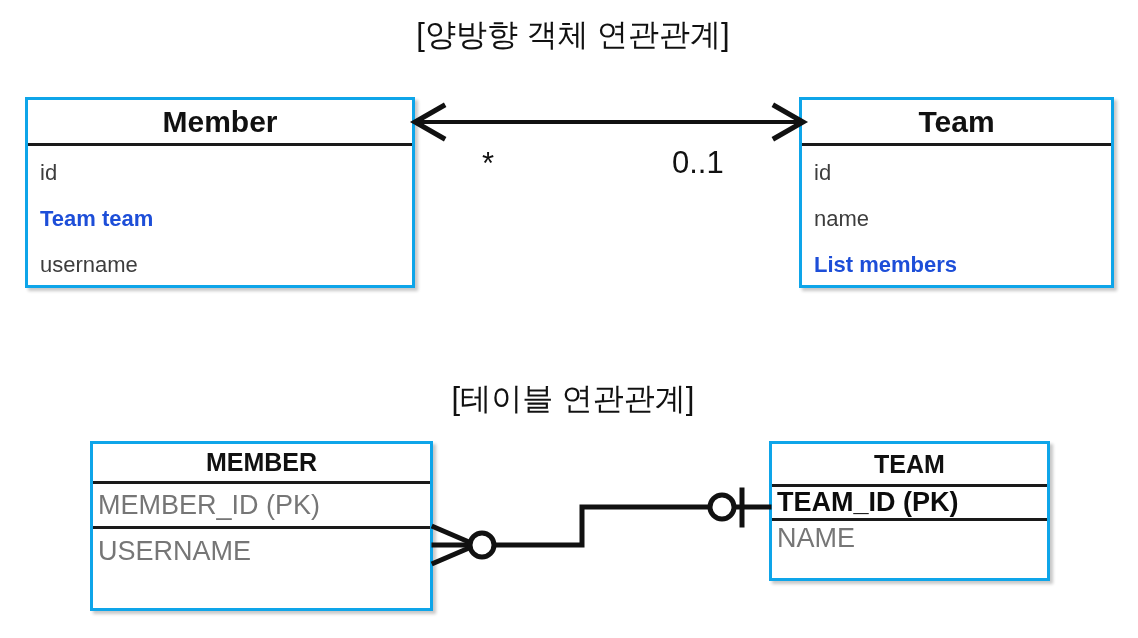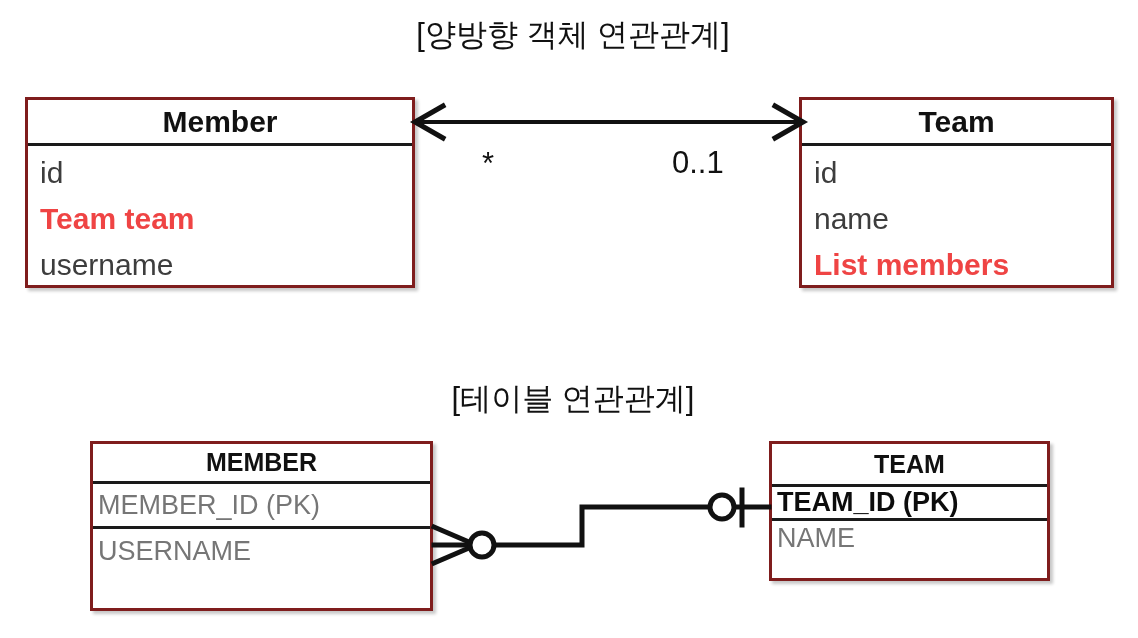--- a/index.html
+++ b/index.html
@@ -43,21 +43,21 @@
     left: 0; right: 0;
     top: 378px;
     width: 1138px;
     font-size: 31px;
   }
 
   
   .entity {
     position: absolute;
     background: #ffffff;
-    border: 3px solid #7f1d1d;
+    border: 3px solid #0ea5e9;
     box-shadow: 3px 3px 3px rgba(0,0,0,0.22);
   }
   .entity-header {
     text-align: center;
     font-weight: 700;
     color: #111111;
     border-bottom: 3px solid #1a1a1a;
     line-height: 1;
     display: flex;
     align-items: center;
@@ -68,27 +68,27 @@
   }
   .attr {
     white-space: nowrap;
     color: #3d3d3d;
     line-height: 1;
     display: flex;
     align-items: center;
   }
   .attr.bold {
     font-weight: 700;
-    color: #ef4444;
+    color: #1d4ed8;
   }
 
   
   .uml .entity-header { font-size: 30px; height: 46px; }
   .uml .entity-body { padding: 4px 0 6px 8px; }
-  .uml .attr { font-size: 30px; height: 46px; padding-left: 4px; }
+  .uml .attr { font-size: 22px; height: 46px; padding-left: 4px; }
 
   #box-member {
     left: 21px; top: 97px;
     width: 390px; height: 191px;
   }
   #box-team {
     left: 795px; top: 97px;
     width: 315px; height: 191px;
   }
 

